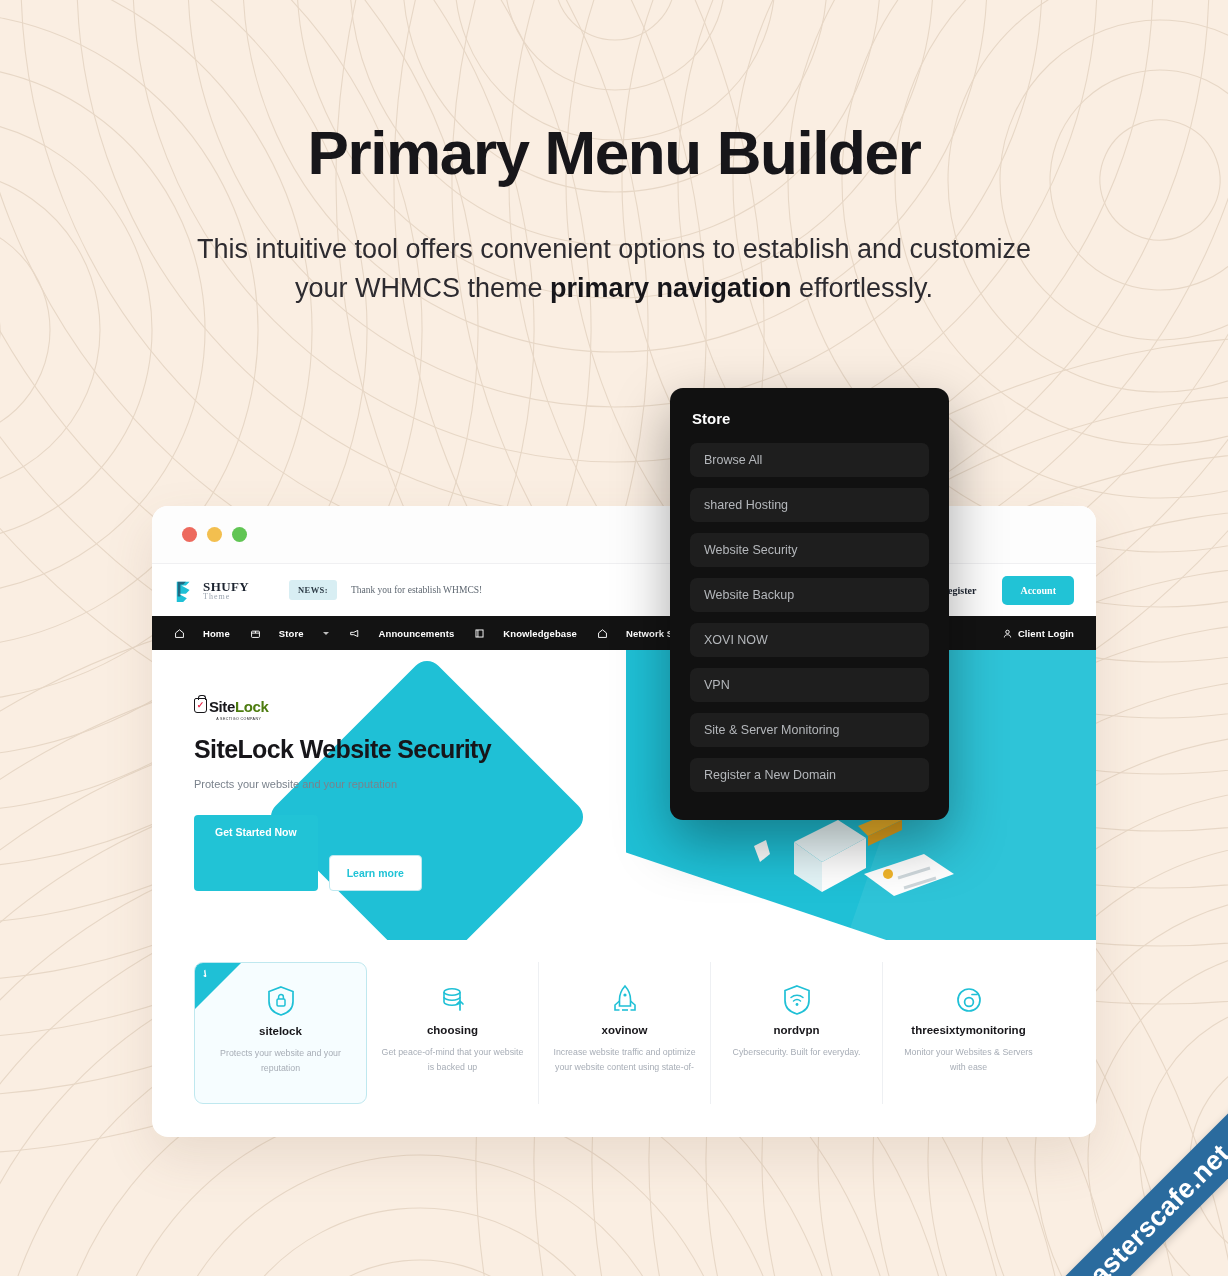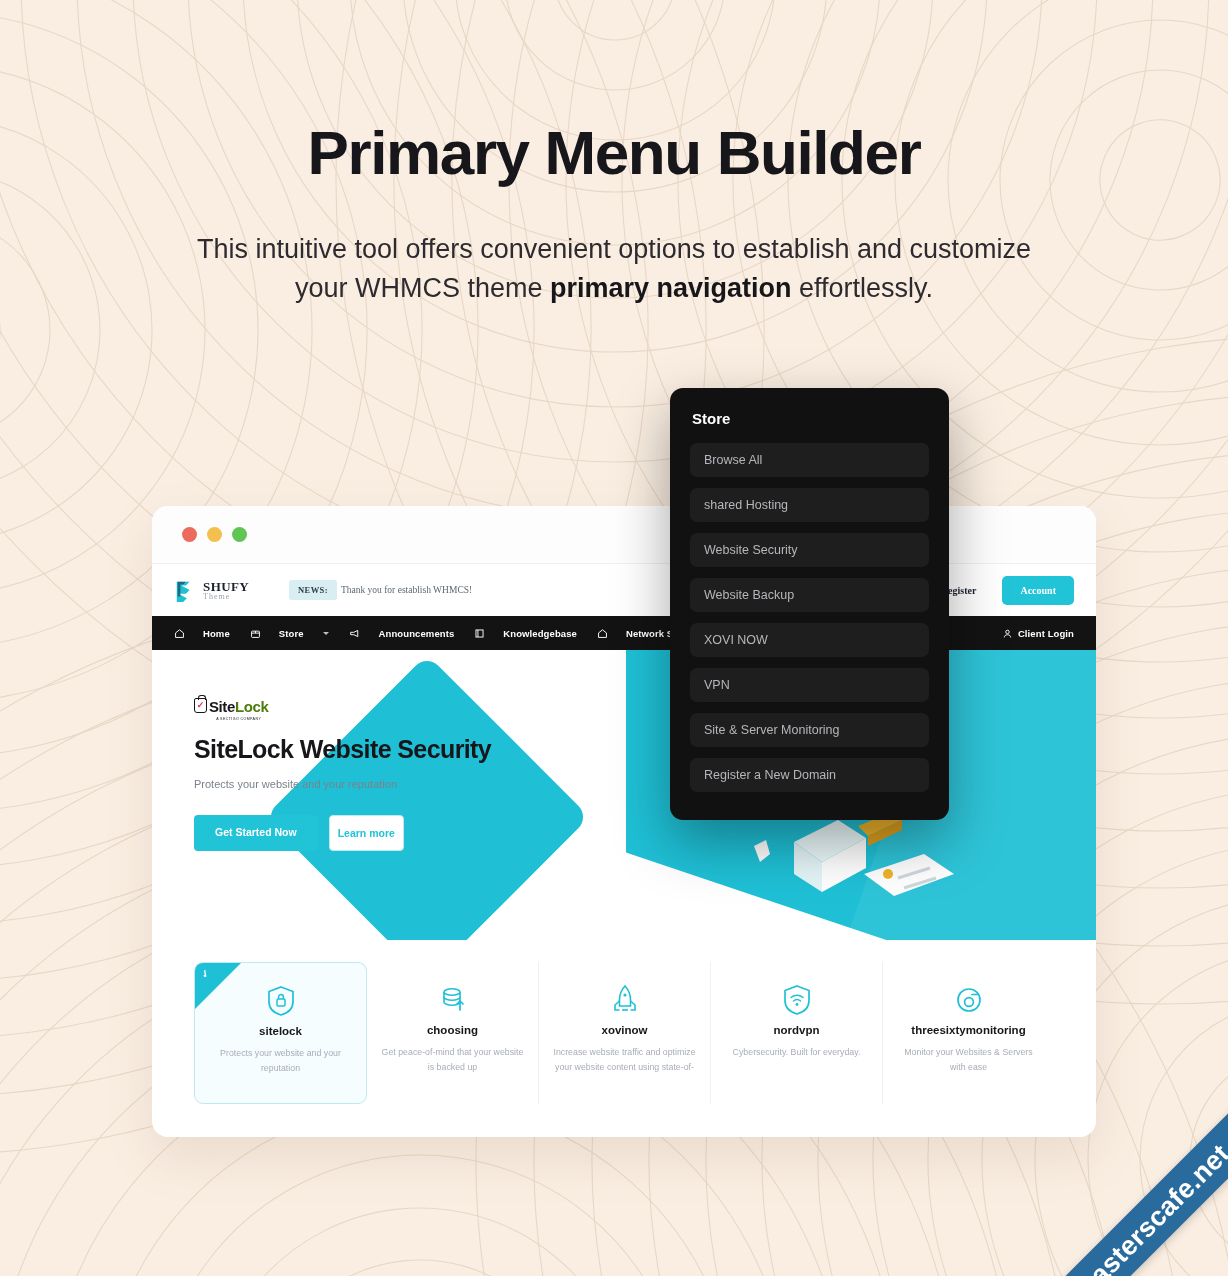--- a/index.html
+++ b/index.html
@@ -79,21 +79,21 @@
   }
   .brand { display: flex; align-items: center; gap: 7px; }
   .brand-mark { width: 22px; height: 24px; }
   .brand-text { line-height: 1; }
   .brand-name {
     font-size: 13px; font-weight: 800; color: #1d2430; letter-spacing: .4px;
   }
   .brand-sub {
     font-size: 8px; color: #9aa3ae; letter-spacing: 1px;
   }
-  .news-wrap { display: flex; align-items: center; gap: 4px; margin-left: 40px; }
+  .news-wrap { display: flex; align-items: center; gap: 14px; margin-left: 40px; }
   .news-badge {
     background: #d8eef3; color: #2b3a45;
     font-size: 8.5px; font-weight: 700;
     padding: 5px 9px; border-radius: 3px; letter-spacing: .4px;
   }
   .news-text { font-size: 9.5px; color: #5d6670; }
   .topbar-right { margin-left: auto; display: flex; align-items: center; gap: 14px; }
   .cart { position: relative; width: 16px; height: 16px; }
   .cart-badge {
     position: absolute; top: -4px; right: -5px;
@@ -205,21 +205,21 @@
   .site-btns { margin-top: 25px; display: flex; gap: 11px; }
   .btn-primary {
     background: #21c3d6; color: #fff;
     font-size: 10.5px; font-weight: 700;
     padding: 11px 21px; border-radius: 4px;
   }
   .btn-ghost {
     background: #fff; color: #21c3d6;
     border: 1px solid #bfe8ef;
     font-size: 10.5px; font-weight: 700;
-    padding: 11px 8px; border-radius: 4px;
+    padding: 11px 17px; border-radius: 4px; margin-top: 40px;
   }
 
   
   .cards {
     display: flex;
     padding: 22px 42px 0 42px;
     background: #fff;
     position: relative;
     z-index: 3;
   }

